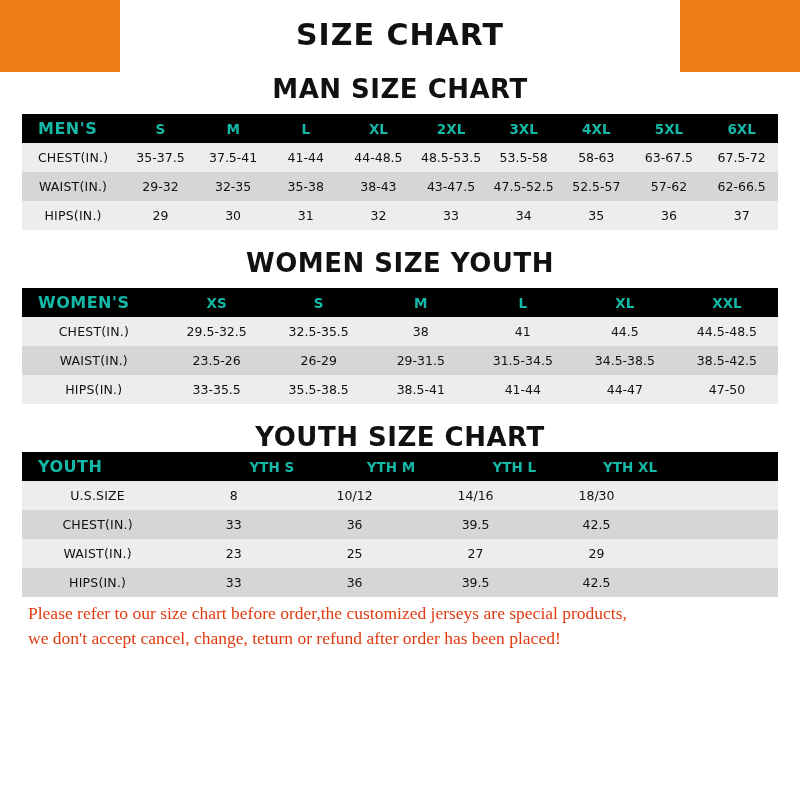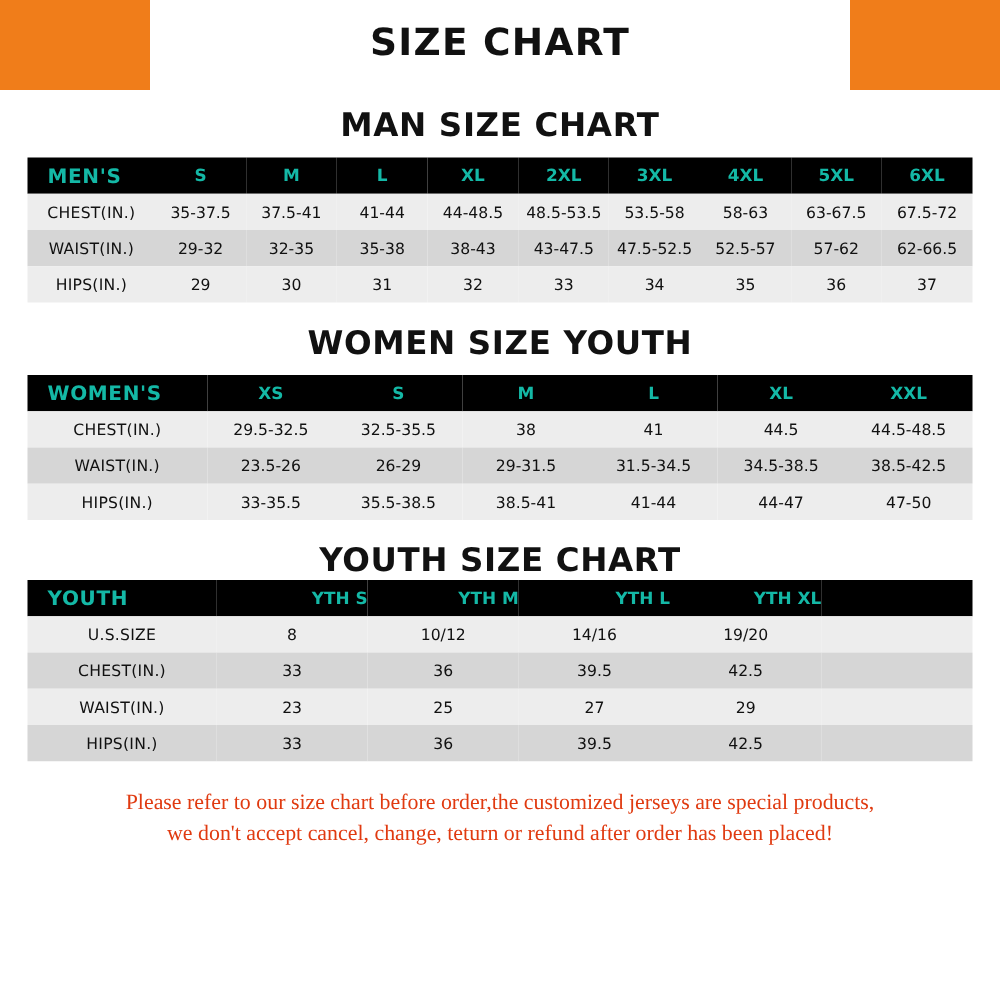--- a/index.html
+++ b/index.html
@@ -54,21 +54,21 @@
   }
 
   .section-title {
     text-align: center;
     font-family: "DejaVu Sans", sans-serif;
     font-weight: bold;
     font-size: 26px;
     color: #111111;
     letter-spacing: 0.5px;
   }
-  .t1 { margin-top: 14px; margin-bottom: 10px; }
+  .t1 { margin-top: 2px; margin-bottom: 10px; }
   .t2 { margin-top: 18px; margin-bottom: 10px; }
   .t3 { margin-top: 18px; margin-bottom: 0; }
 
   table.size-table {
     width: 100%;
     border-collapse: collapse;
     table-layout: fixed;
   }
   table.size-table th,
   table.size-table td {
@@ -111,22 +111,21 @@
   .women-table thead th.corner { font-size: 16px; }
   .women-table th, .women-table td { font-size: 13px; height: 33px; }
   .women-table thead th { font-size: 15px; }
 
   
   .youth-table thead th.corner { font-size: 16px; }
   .youth-table th, .youth-table td { font-size: 13px; height: 33px; }
   .youth-table thead th { font-size: 15px; text-align: right; }
 
   .notice {
-    margin-top: 20px;
-    text-align: center;
+    margin-top: 4px;
     color: #e03a10;
     font-family: "Liberation Serif", serif;
     font-size: 17.5px;
     line-height: 1.45;
     padding: 0 6px;
   }
   .notice div { white-space: nowrap; }
 </style>
 </head>
 <body>
@@ -284,21 +283,21 @@
           <th>YTH XL</th>
           <th></th>
         </tr>
       </thead>
       <tbody>
         <tr class="light">
           <td class="rowhead">U.S.SIZE</td>
           <td>8</td>
           <td>10/12</td>
           <td>14/16</td>
-          <td>19/20</td>
+          <td>18/30</td>
           <td></td>
         </tr>
         <tr class="dark">
           <td class="rowhead">CHEST(IN.)</td>
           <td>33</td>
           <td>36</td>
           <td>39.5</td>
           <td>42.5</td>
           <td></td>
         </tr>

